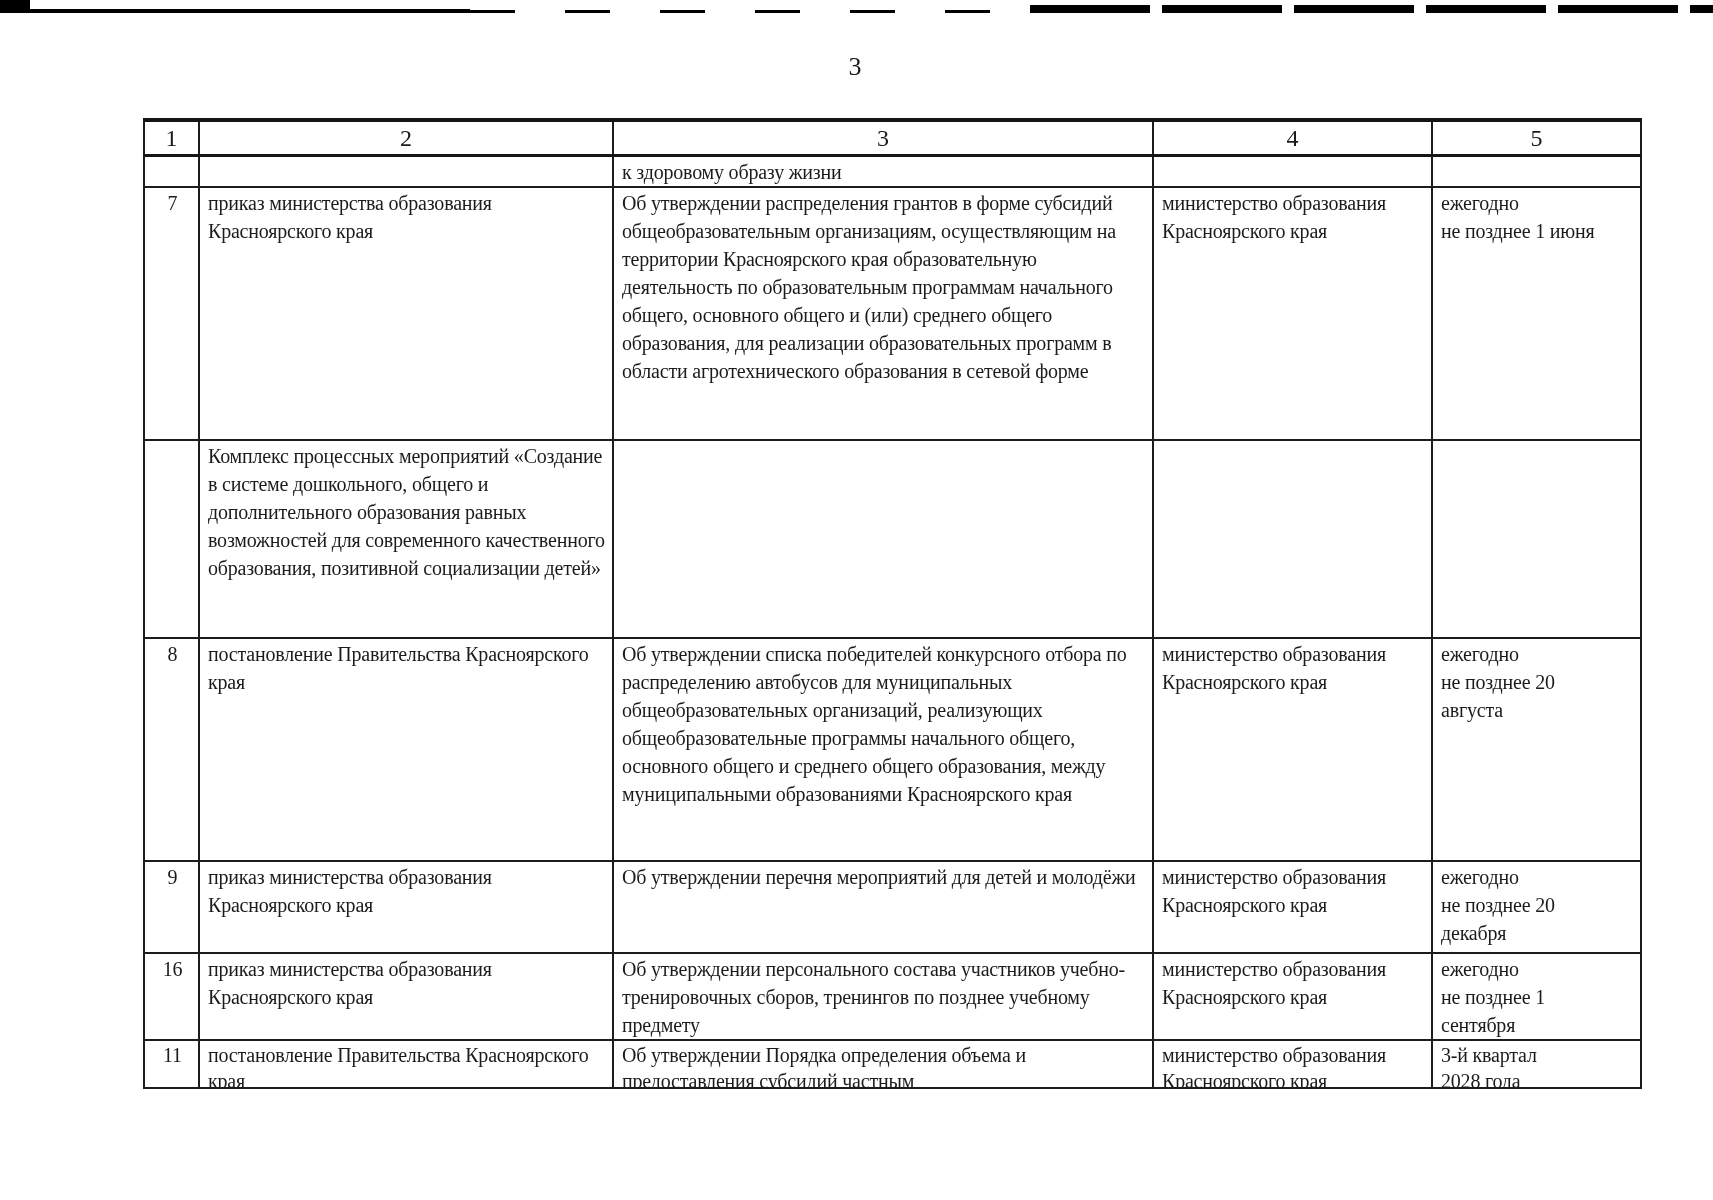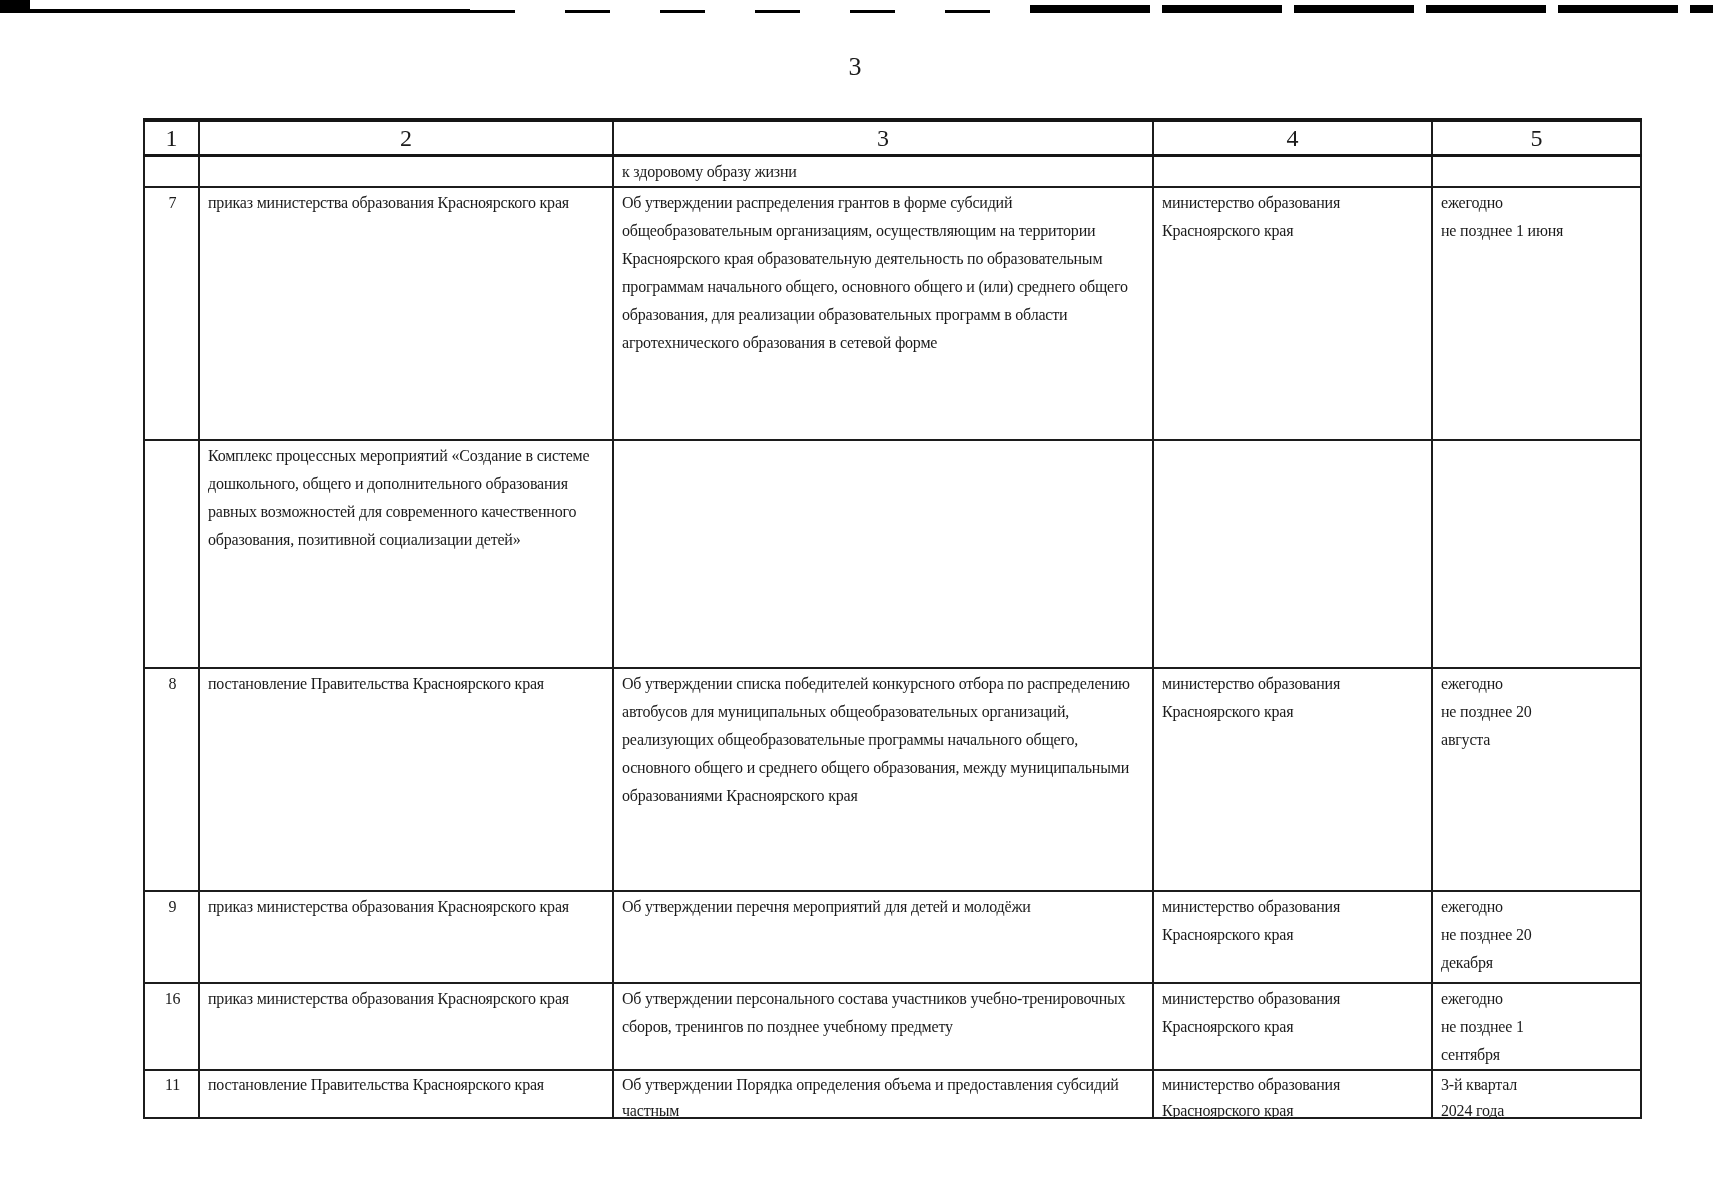--- a/index.html
+++ b/index.html
@@ -43,36 +43,36 @@
     top: 118px;
     width: 1497px;
     table-layout: fixed;
     border-collapse: collapse;
     border-top: 4px solid #151515;
   }
   table.doc td {
     border: 2px solid #1c1c1c;
     vertical-align: top;
     padding: 1px 6px 0 8px;
-    font-size: 16px;
+    font-size: 20px;
     line-height: 28px;
     letter-spacing: -0.2px;
     overflow: hidden;
   }
   tr.hdr { height: 35px; }
   tr.hdr td {
     text-align: center;
     padding: 2px 0 0 0;
     font-size: 24px;
     letter-spacing: 0;
     border-bottom: 3px solid #161616;
   }
   tr.rcont    { height: 29px; }
   tr.r7       { height: 253px; }
-  tr.rcomplex { height: 228px; }
+  tr.rcomplex { height: 198px; }
   tr.r8       { height: 223px; }
   tr.r9       { height: 92px;  }
   tr.r10      { height: 84px;  }
   tr.r11      { height: 45px; margin-top: 26px;  }
 
   td.c1 {
     text-align: center;
     padding-left: 0;
     padding-right: 0;
   }
@@ -244,17 +244,17 @@
           <div class="cw">постановление Правительства Красноярского края</div>
         </td>
       <td class="c3">
           <div class="cw">Об утверждении Порядка определения объема и предоставления субсидий частным</div>
         </td>
       <td class="c4">
           <div class="cw">министерство образования Красноярского края</div>
         </td>
       <td class="c5">
           <div class="cw">3-й квартал
-2024 года</div>
+2028 года</div>
         </td>
     </tr>
   </tbody>
 </table>
 
 </body></html>

